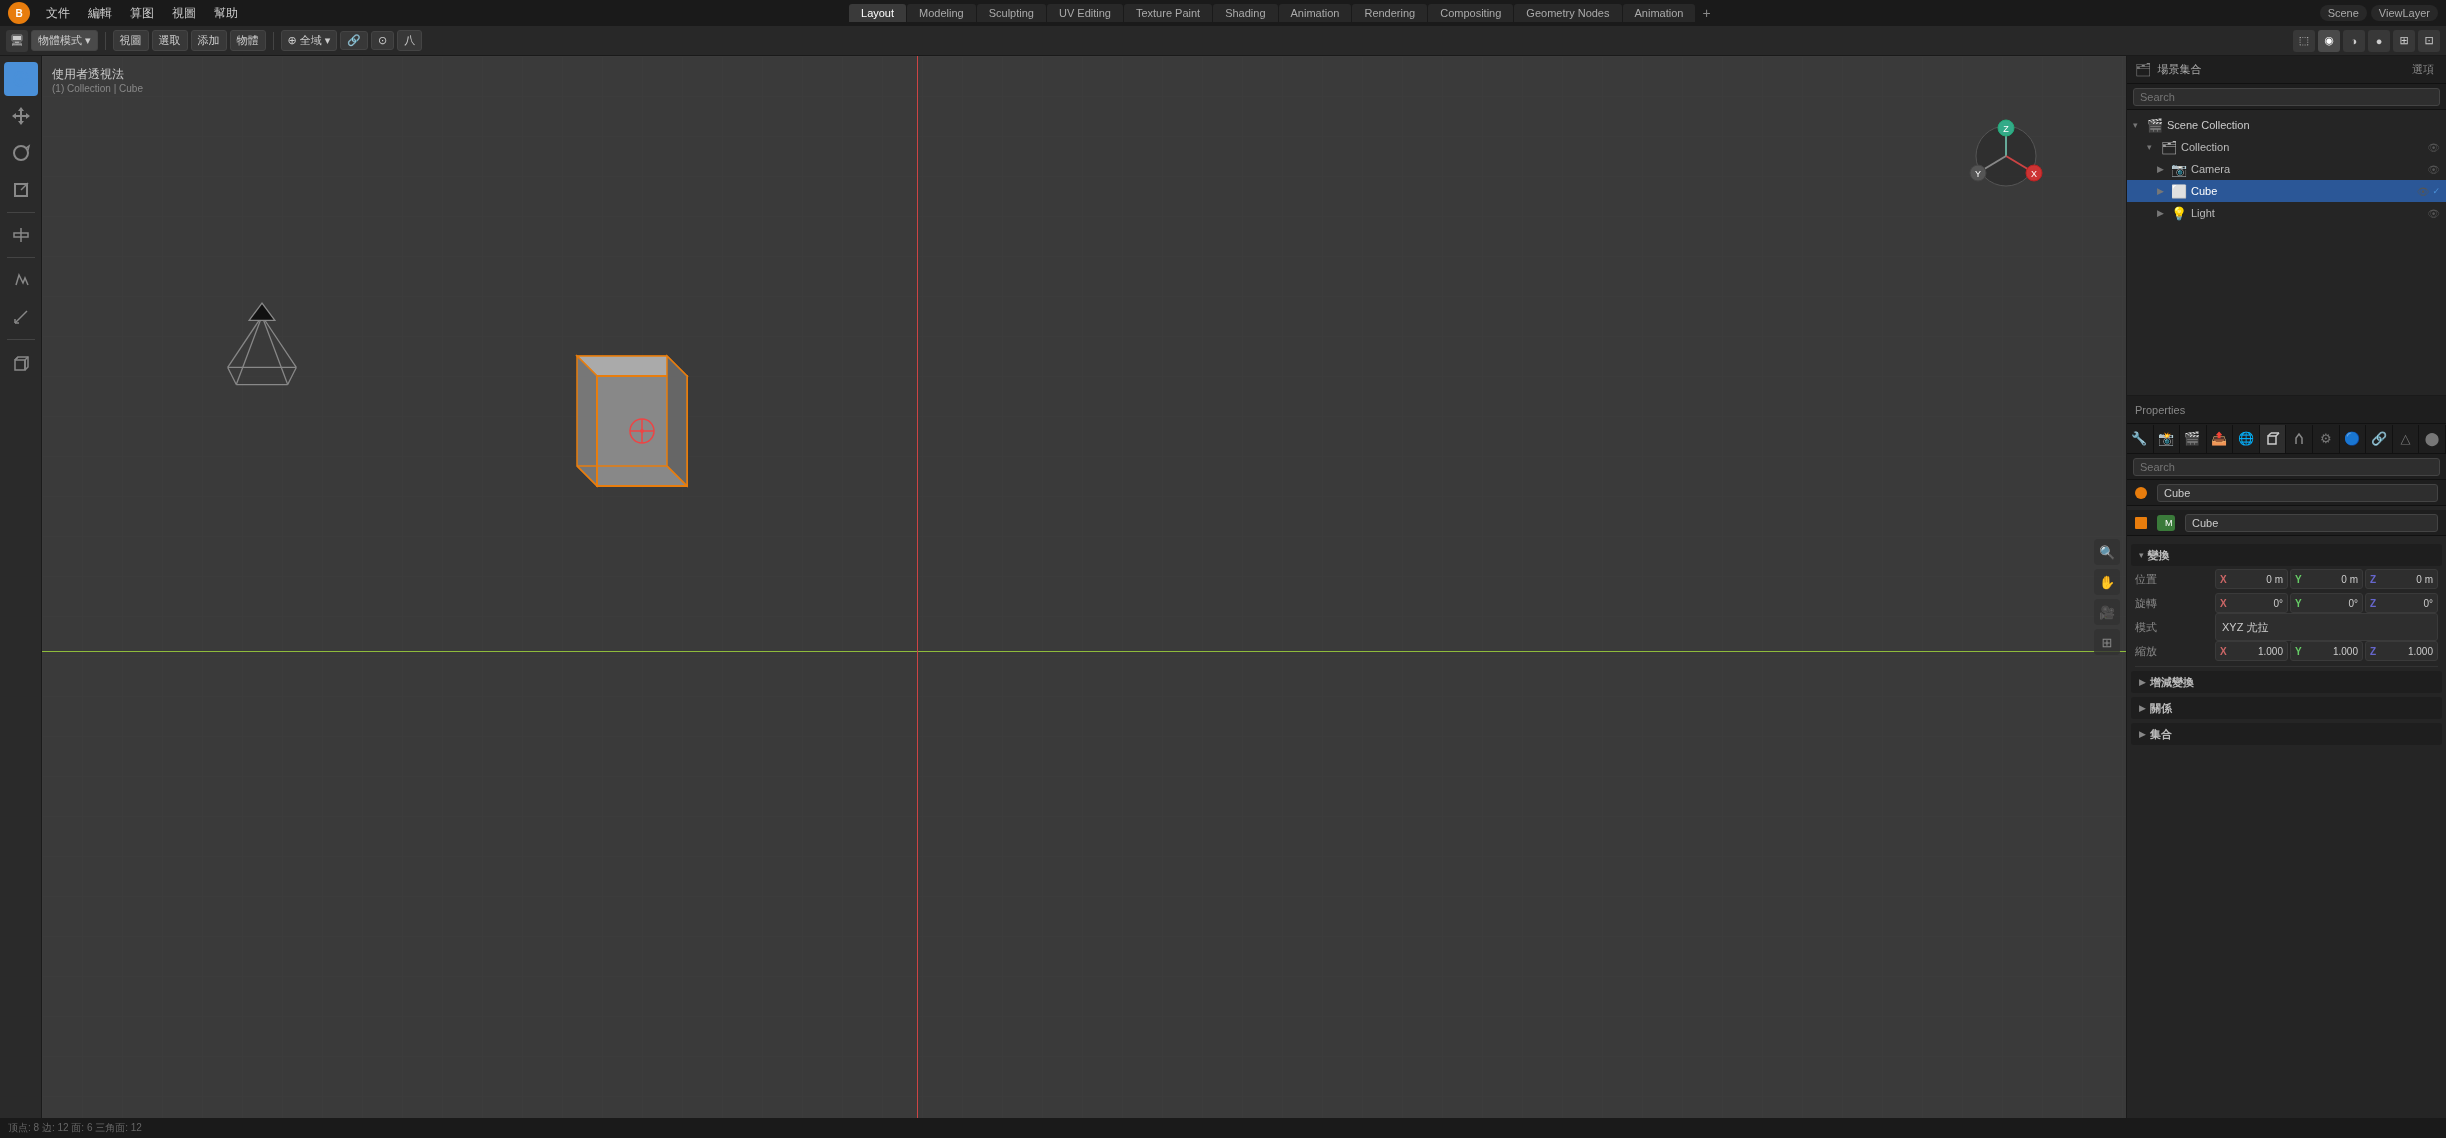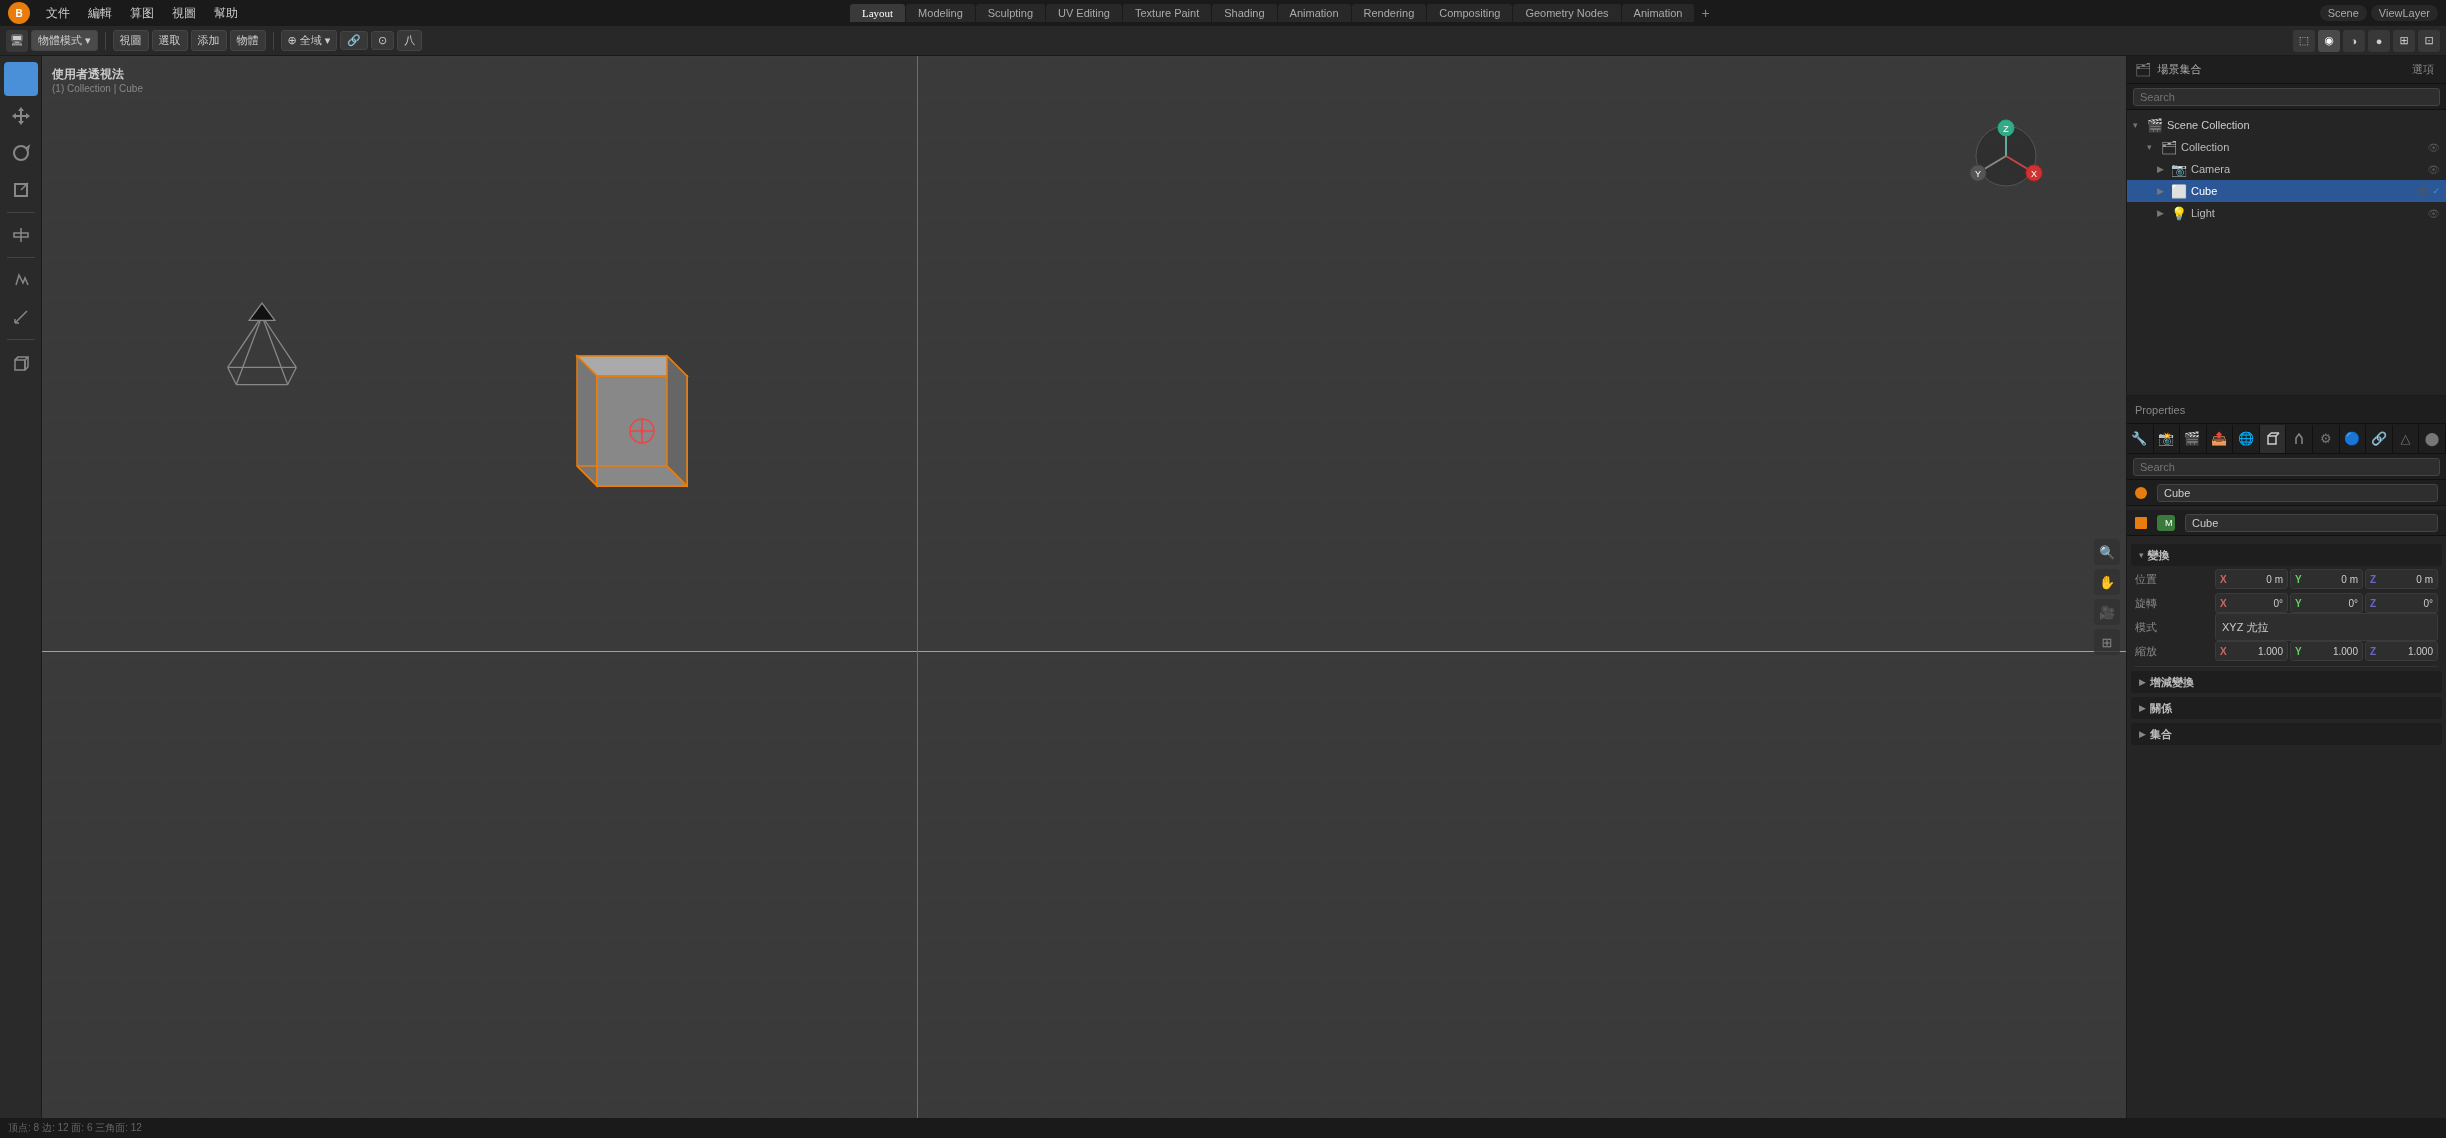--- a/index.html
+++ b/index.html
@@ -59,21 +59,20 @@
       padding: 3px 12px;
       font-size: 11px;
       color: #aaa;
       cursor: pointer;
       border-radius: 3px 3px 0 0;
       background: #282828;
     }
     .workspace-tab.active {
       background: #3a3a3a;
       color: #fff;
-      font-family: Liberation Serif, serif;
     }
     .add-workspace {
       padding: 2px 6px;
       font-size: 14px;
       color: #888;
       cursor: pointer;
     }
     .top-right-controls {
       display: flex;
       align-items: center;
@@ -224,21 +223,21 @@
     
     .viewport-info {
       position: absolute;
       top: 10px;
       left: 10px;
       color: #aaa;
       font-size: 11px;
     }
     .viewport-info-main {
       font-size: 12px;
-      font-weight: bold;
+      font-weight: normal;
       color: #ccc;
     }
     .viewport-info-sub {
       font-size: 10px;
       color: #888;
     }
 
     
     .camera-obj {
       position: absolute;

